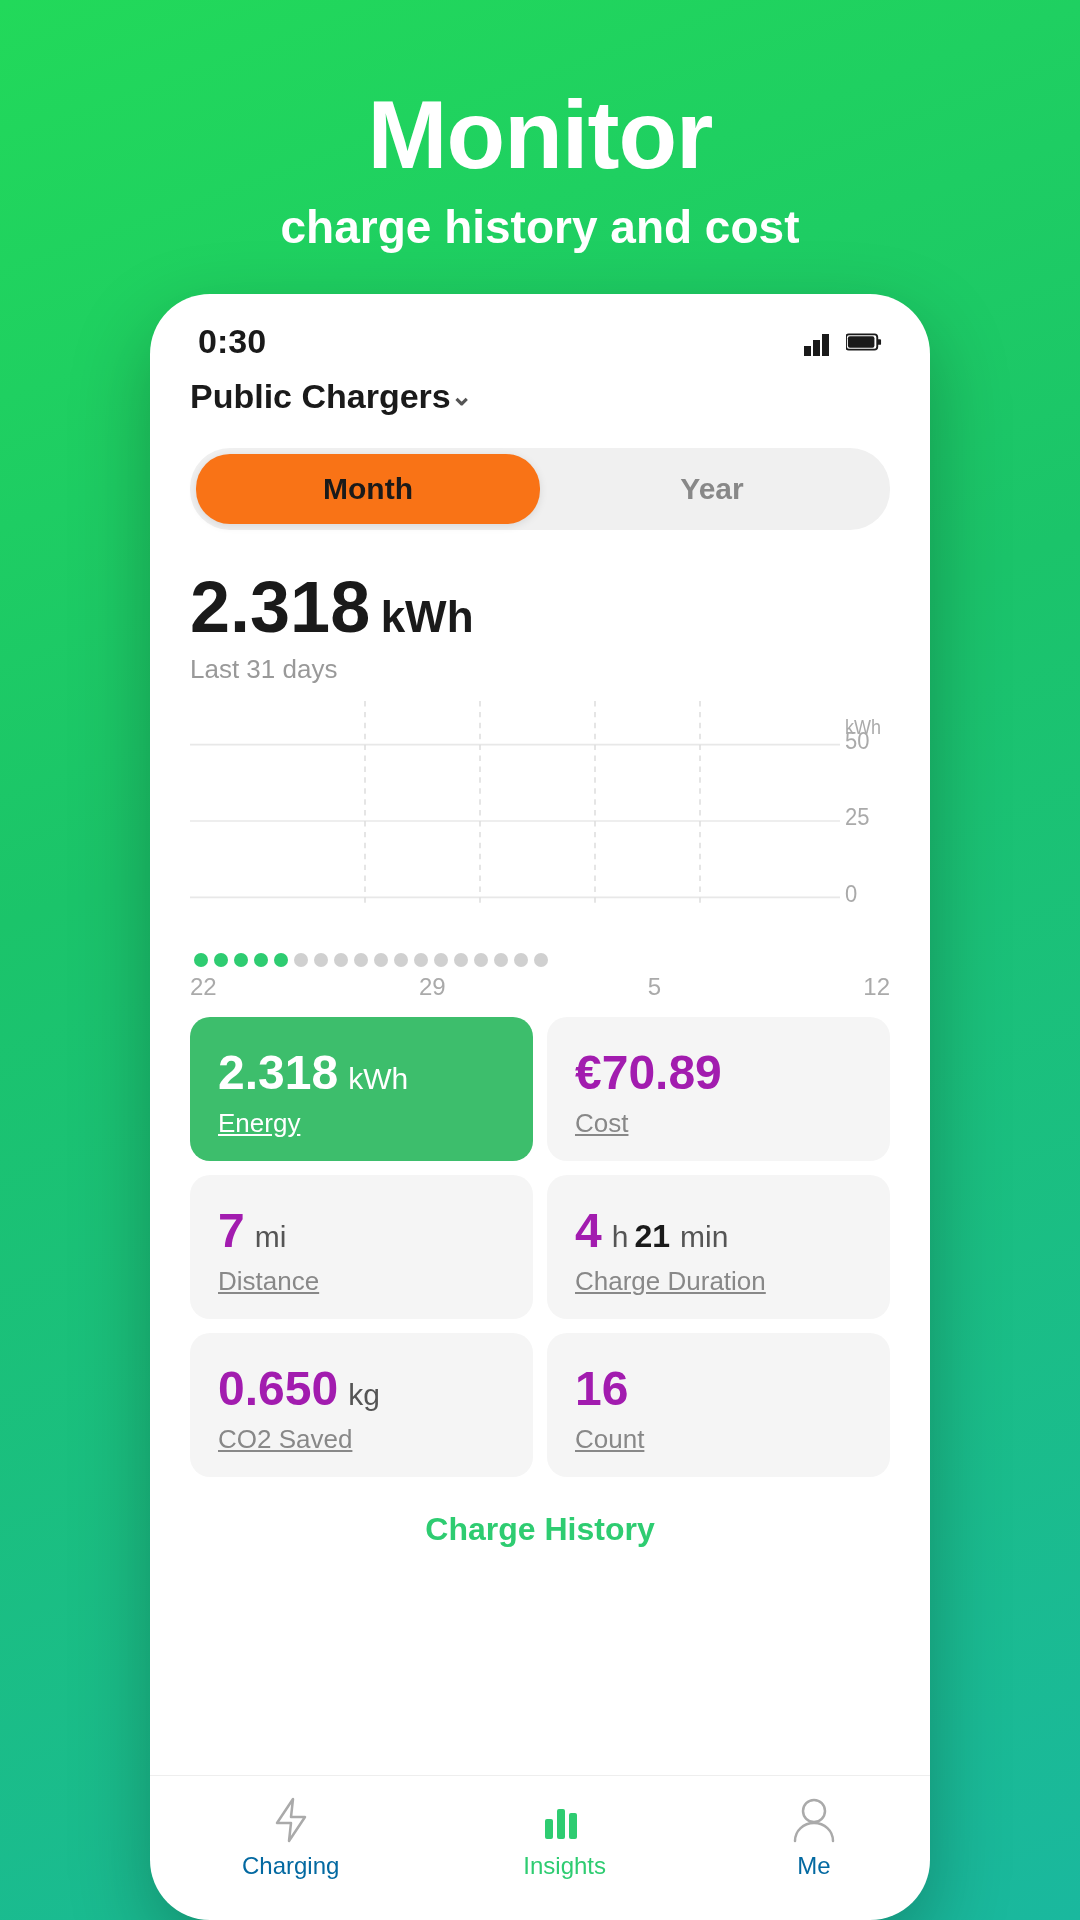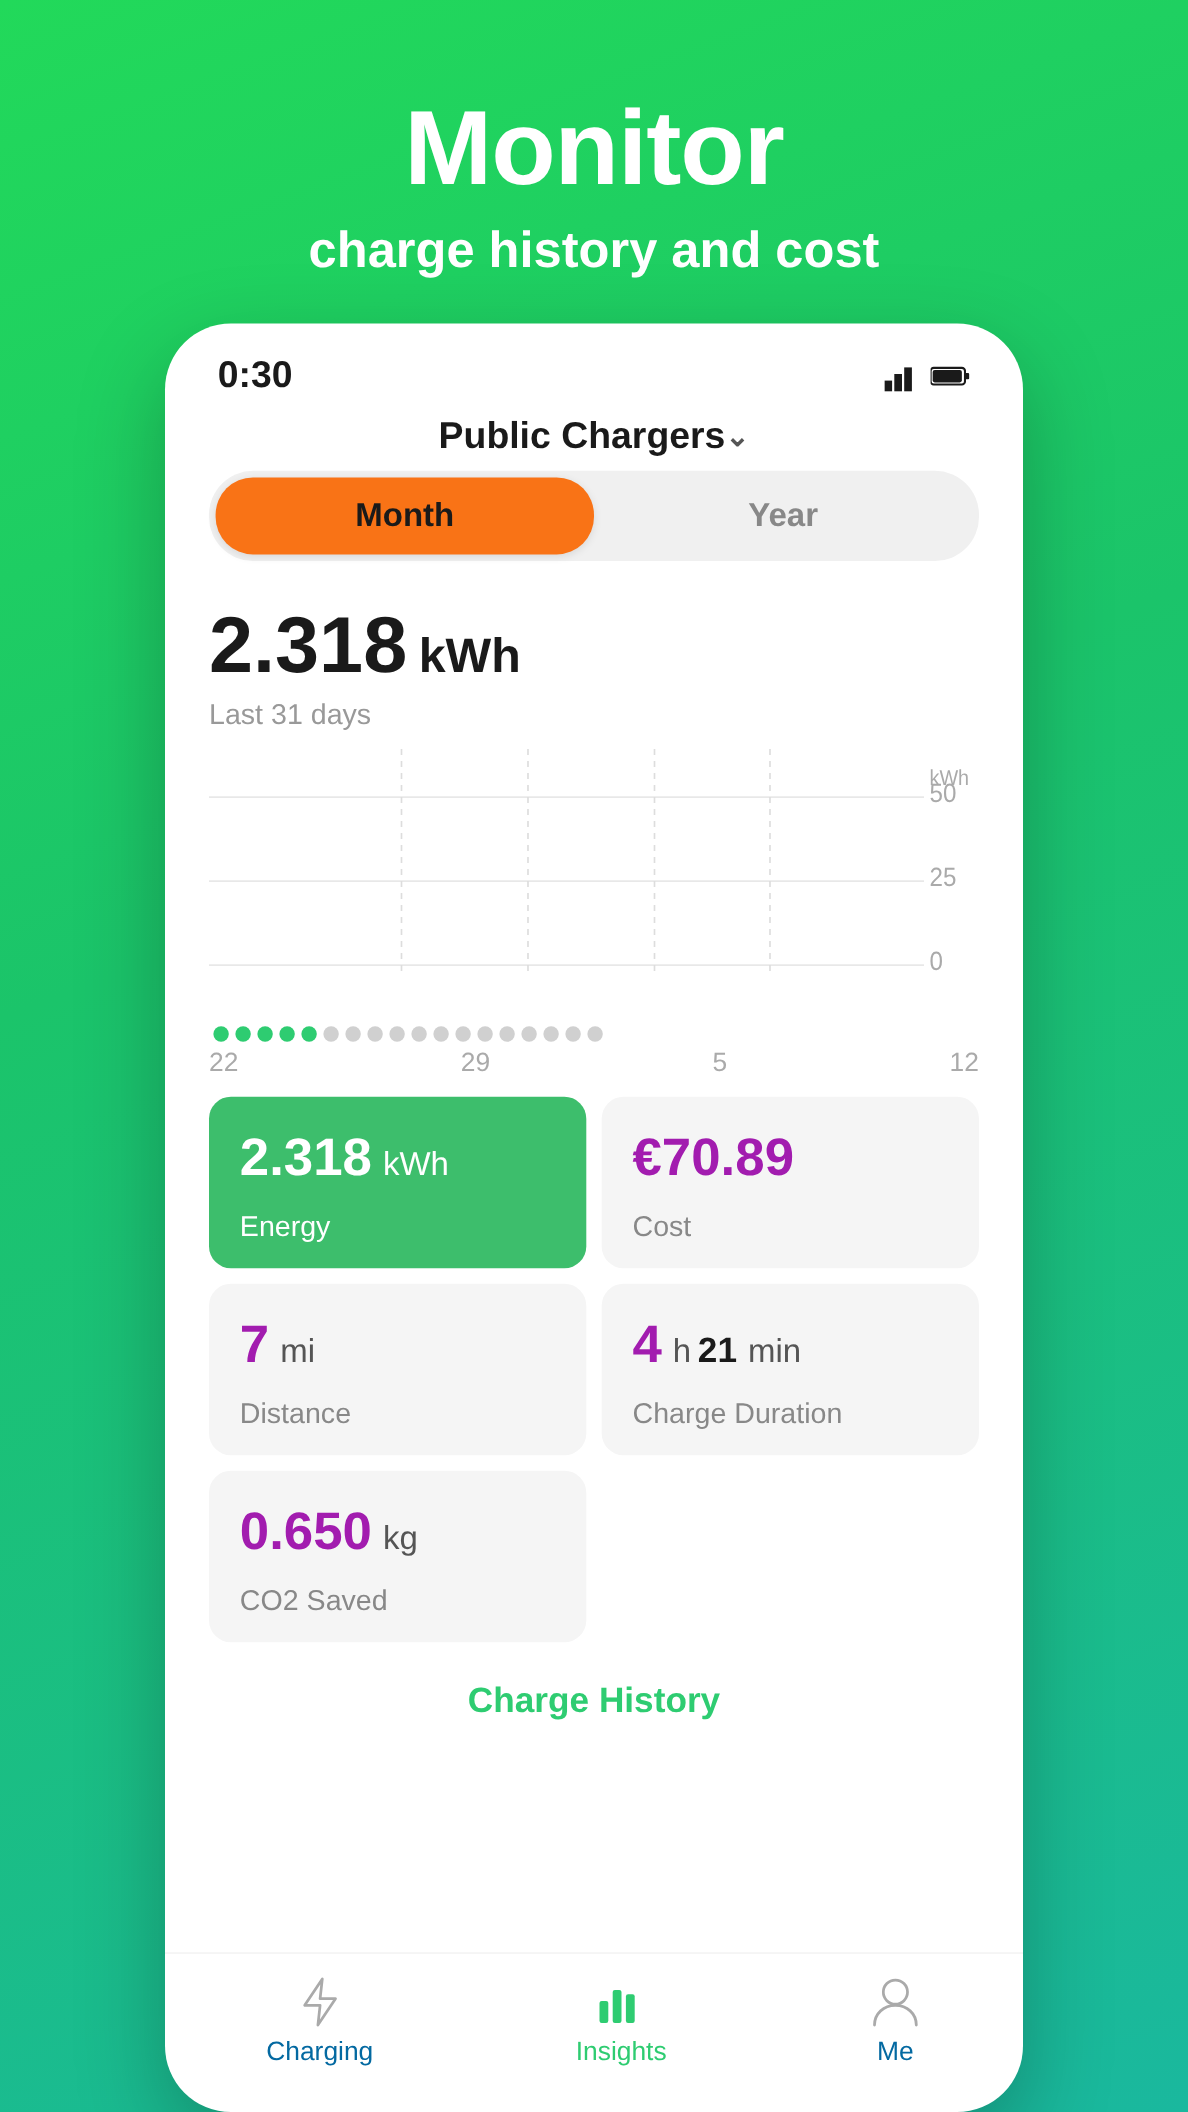--- a/index.html
+++ b/index.html
@@ -80,23 +80,23 @@
 
     .phone-content {
       padding: 0 40px;
       flex: 1;
       display: flex;
       flex-direction: column;
     }
 
     .charger-selector {
       display: flex;
-      justify-content: center;
-      align-items: center;
-      margin-bottom: 12px;
+      justify-content: flex-start;
+      align-items: center;
+      margin-bottom: 32px;
       font-size: 34px;
       font-weight: 600;
       color: #1a1a1a;
       cursor: pointer;
     }
 
     .chevron-down {
       font-size: 26px;
       color: #555;
     }
@@ -230,21 +230,22 @@
     .stat-unit {
       font-size: 30px;
       font-weight: 500;
       color: #555;
       margin-left: 4px;
     }
 
     .stat-label {
       font-size: 26px;
       color: #888;
-      margin-top: 20px;
+      margin-top: 8px;
+      text-decoration: underline;
     }
 
     .stat-row {
       display: flex;
       align-items: baseline;
       gap: 6px;
     }
 
     .charge-history-btn {
       text-align: center;
@@ -420,20 +421,26 @@
       </div>
 
       <div class="stat-card">
         <div class="stat-row">
           <span class="stat-value">0.650</span>
           <span class="stat-unit">kg</span>
         </div>
         <div class="stat-label">CO2 Saved</div>
       </div>
 
+      <div class="stat-card">
+        <div class="stat-row">
+          <span class="stat-value">16</span>
+        </div>
+        <div class="stat-label">Count</div>
+      </div>
 
     </div>
 
     <div class="charge-history-btn">Charge History</div>
 
   </div>
 
   <div class="bottom-nav">
 
     <div class="nav-item">

